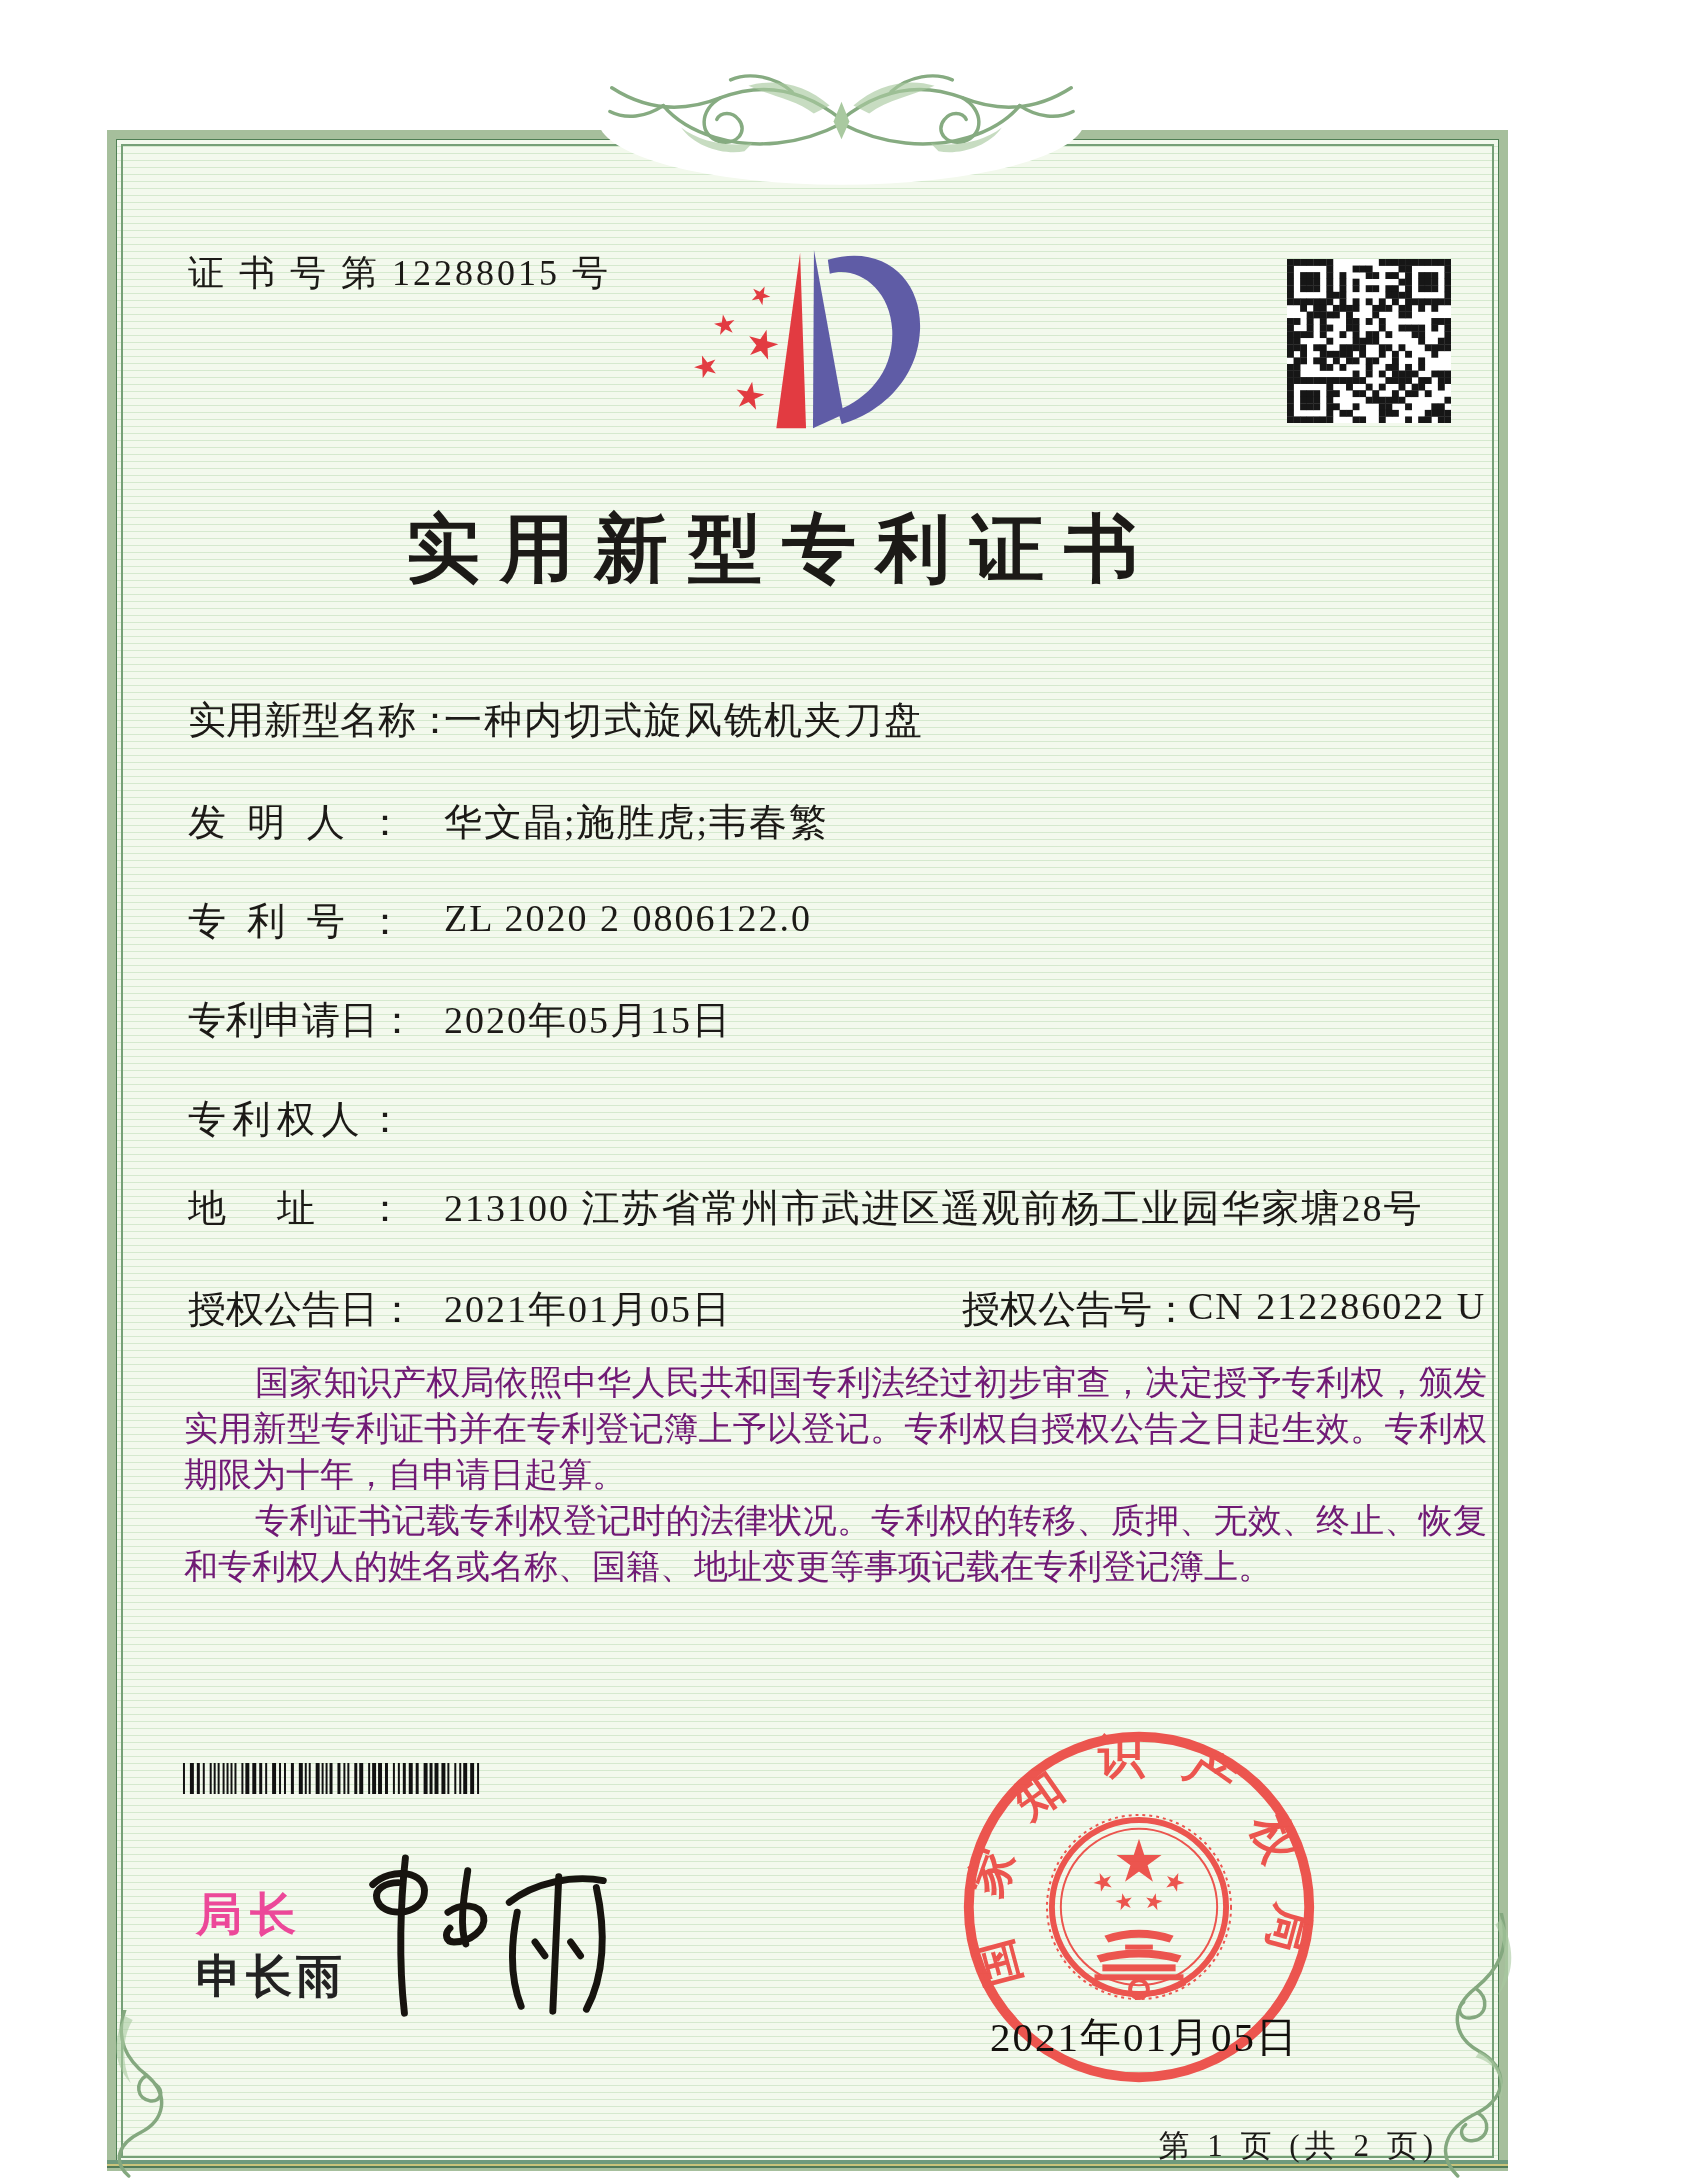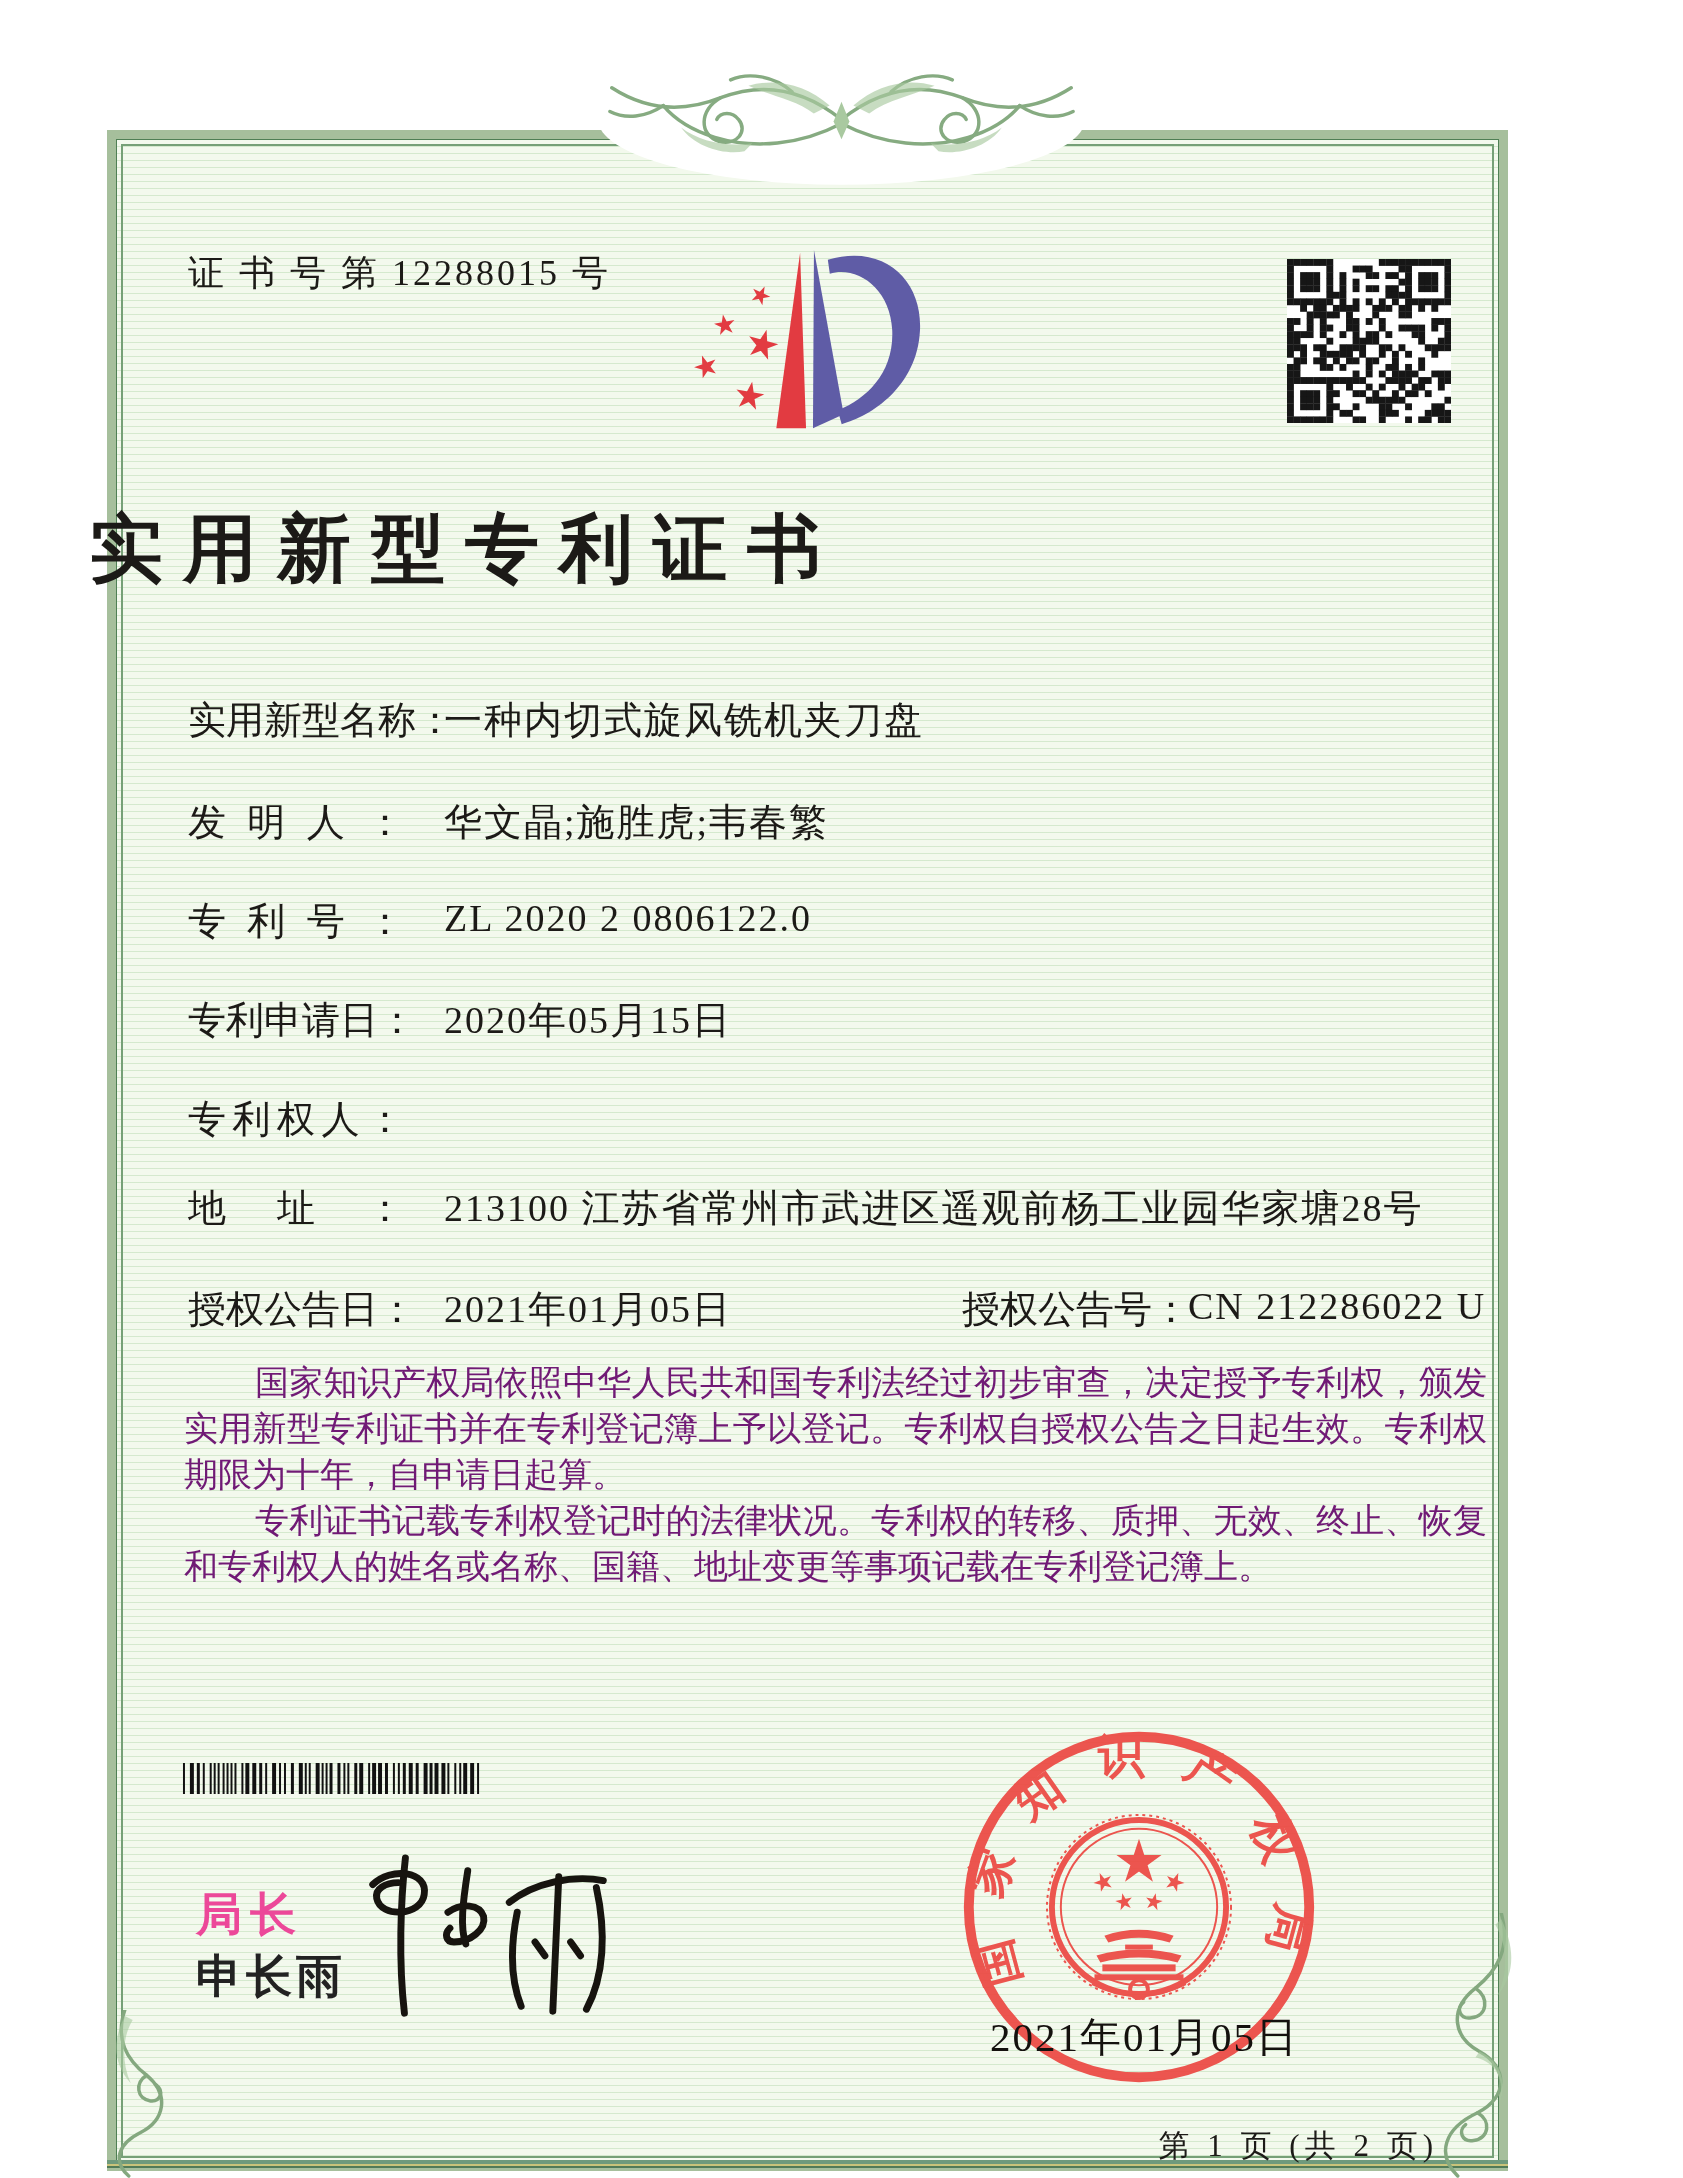--- a/index.html
+++ b/index.html
@@ -13,21 +13,21 @@
     background:
       repeating-linear-gradient(180deg, rgba(143,196,134,0.30) 0px, rgba(143,196,134,0.30) 1px, rgba(0,0,0,0) 1px, rgba(0,0,0,0) 7px),
       #f3f9ed;}
   #frame-inner{left:121px;top:144px;width:1373px;height:2014px;box-sizing:border-box;
     border:2px solid #76a077;}
   #frame-bottom-band{left:107px;top:2160px;width:1401px;height:8px;
     background:linear-gradient(180deg,#6f9a7c 0 4px,#c9c37a 4px 6px,#517b58 6px 8px);}
 
   
   #cert-no{left:188px;top:249px;font-size:36px;letter-spacing:3px;}
-  #title{left:89px;top:500px;width:1386px;text-align:left;font-size:74px;font-weight:700;
+  #title{left:89px;top:500px;width:1386px;text-align:center;font-size:74px;font-weight:700;
          letter-spacing:20px;}
   .row{display:flex;left:188px;font-size:38px;letter-spacing:2px;white-space:nowrap;}
   .row .lbl{width:216px;text-align:justify;text-align-last:justify;letter-spacing:0;}
   .row .val{margin-left:40px;}
   #row-0{top:695px}#row-1{top:797px}#row-2{top:896px}#row-3{top:995px}
   #row-4{top:1094px}#row-5{top:1183px}#row-6{top:1284px}
   #grant-2{left:774px;position:absolute;display:flex;}
   #grant-2 .lbl{width:204px;}
   #grant-2 .val{margin-left:22px;}
 

